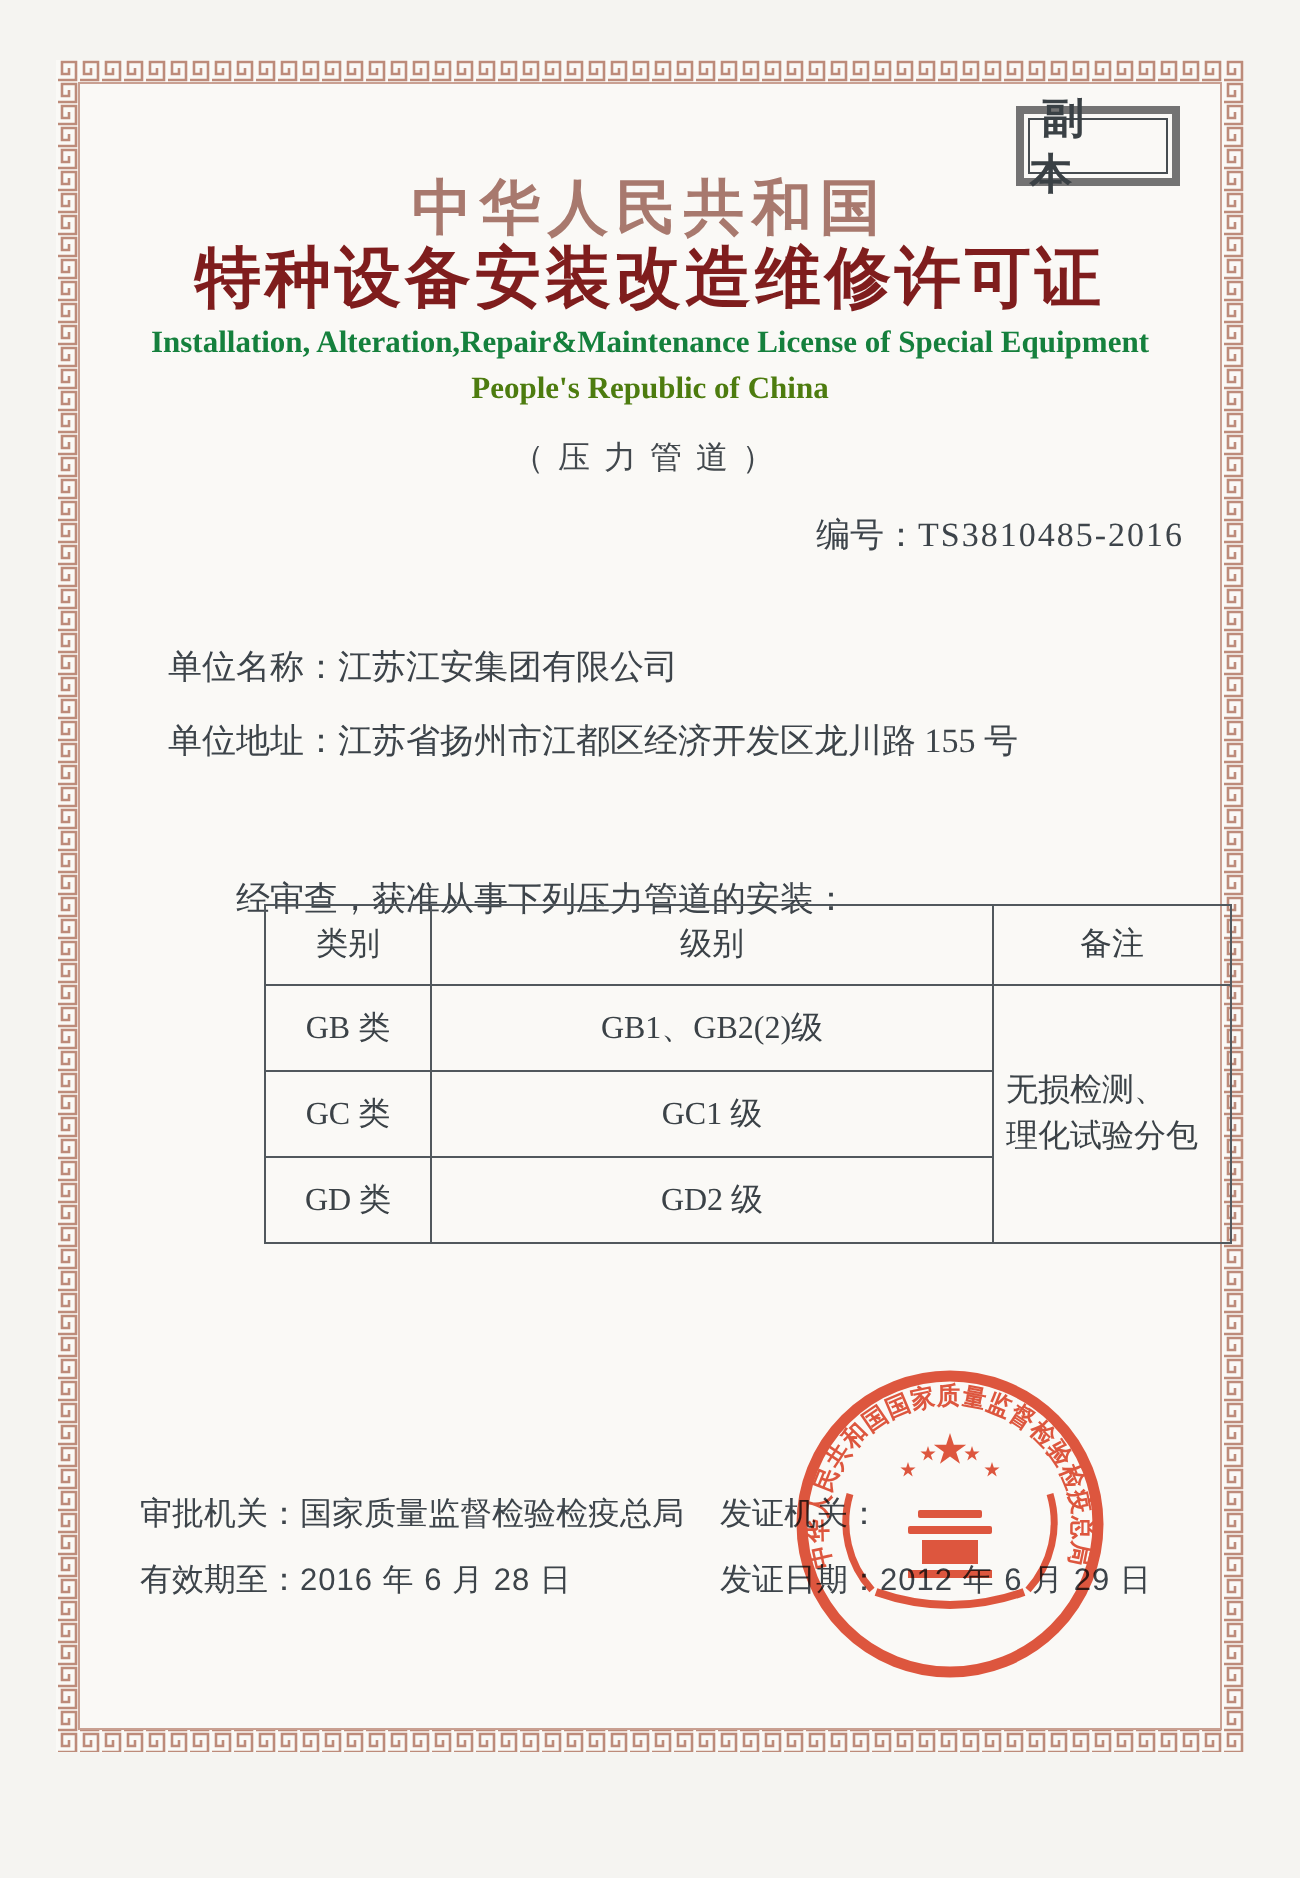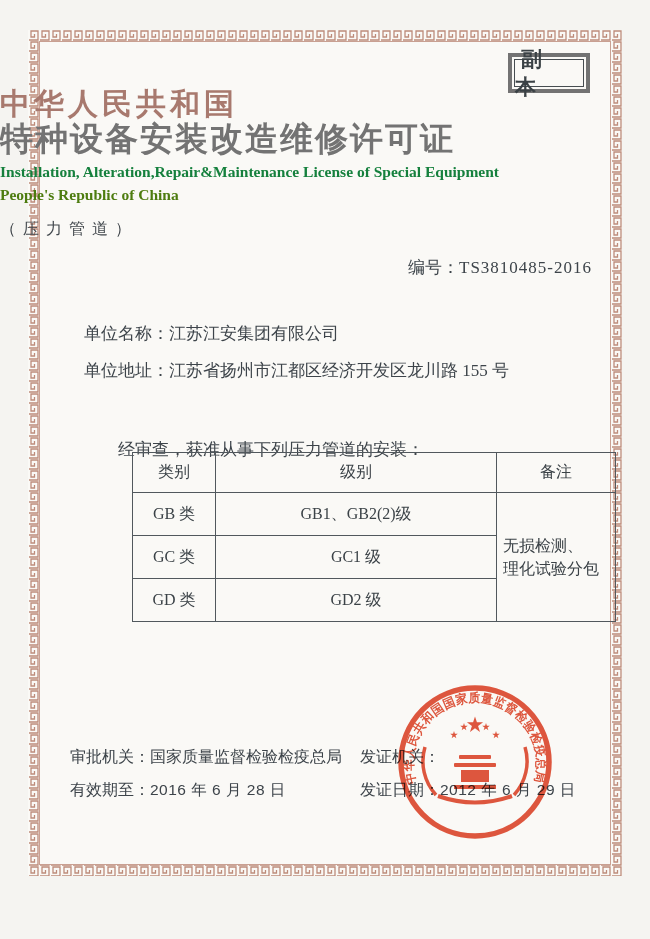--- a/index.html
+++ b/index.html
@@ -8,35 +8,35 @@
     background:#f5f4f1;overflow:hidden;
     font-family:"Liberation Serif","DejaVu Serif",serif;
     color:#3d444a;
   }
   .inner-paper{
     position:absolute;left:28px;top:30px;width:594px;height:846px;
     background:#faf9f6;
   }
   .frame-svg{position:absolute;left:28px;top:30px;}
   .abs{position:absolute;white-space:nowrap;}
-  .center{left:0;width:650px;text-align:left;}
+  .center{left:0;width:650px;text-align:center;}
 
   .badge{
     position:absolute;left:508px;top:53px;width:82px;height:40px;
     border:4px solid #737373;box-sizing:border-box;padding:2px;
   }
   .badge-inner{
     width:100%;height:100%;border:1px solid #474d51;box-sizing:border-box;
     display:flex;align-items:center;justify-content:center;
     font-size:21px;font-weight:bold;color:#3a4145;letter-spacing:6px;
     text-indent:6px;
   }
 
   .title-cn1{top:84px;font-size:30px;font-weight:bold;color:#a8796e;letter-spacing:4px;}
-  .title-cn2{top:117px;font-size:33px;font-weight:bold;color:#737373;letter-spacing:2px;font-family:Liberation Serif, serif;}
+  .title-cn2{top:117px;font-size:33px;font-weight:bold;color:#7f1d1d;letter-spacing:2px;font-family:Liberation Serif, serif;}
   .title-en1{top:163px;font-size:15.5px;font-weight:bold;color:#15803d;}
   .title-en2{top:186px;font-size:15.5px;font-weight:bold;color:#4d7c0f;}
   .subtitle{top:219px;font-size:16px;color:#42484d;letter-spacing:7px;font-weight:500;}
 
   .serial{top:256px;left:408px;font-size:17px;color:#3d444a;}
   .serial .val{font-family:"Liberation Serif","DejaVu Serif",serif;letter-spacing:1px;}
 
   .field-name{top:322px;left:84px;font-size:17px;}
   .field-addr{top:359px;left:84px;font-size:17px;}
   .intro{top:426px;left:118px;font-size:17px;margin-top:12px;}

